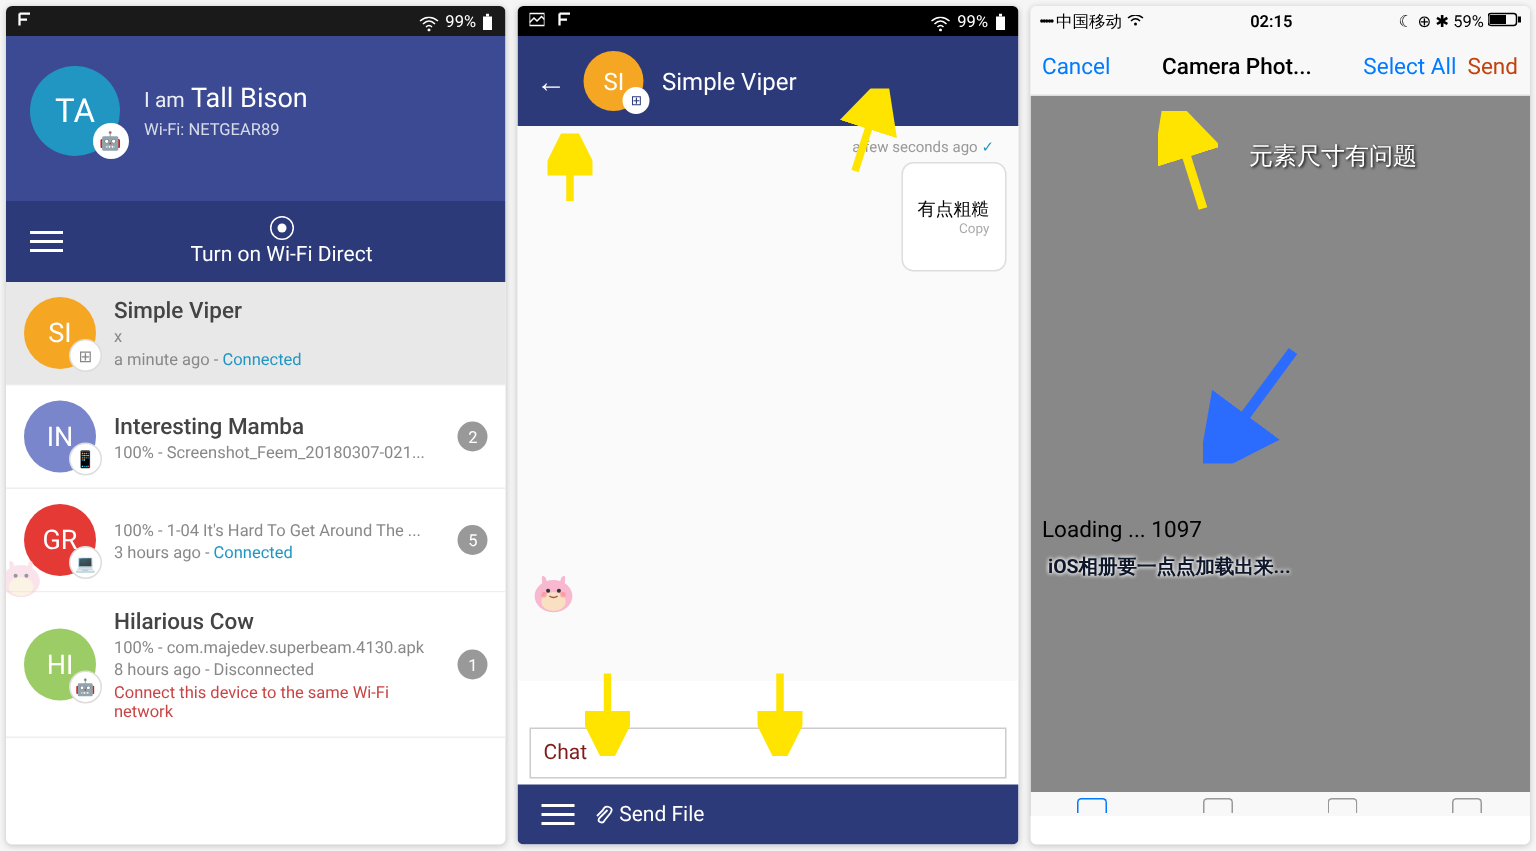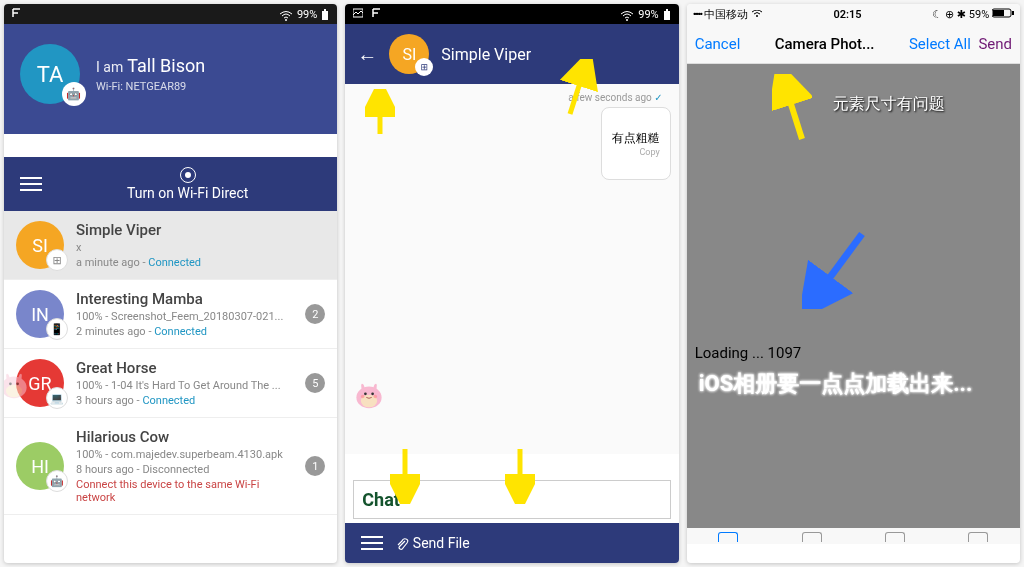--- a/index.html
+++ b/index.html
@@ -13,21 +13,21 @@
 .status-right { display: flex; align-items: flex-end; gap: 4px; }
 
 .header1 { background: #3b4a92; color: #fff; padding: 20px 16px 30px; display: flex; align-items: center; gap: 16px; }
 .avatar-big { width: 60px; height: 60px; border-radius: 50%; background: #2196c3; display: flex; align-items: center; justify-content: center; font-size: 22px; color: #fff; position: relative; }
 .avatar-badge { position: absolute; bottom: -2px; right: -6px; width: 24px; height: 24px; border-radius: 50%; background: #fff; display: flex; align-items: center; justify-content: center; font-size: 12px; color: #666; }
 .profile-info { flex: 1; }
 .profile-name { font-size: 18px; }
 .profile-name-prefix { font-size: 14px; opacity: 0.9; }
 .profile-wifi { font-size: 11px; opacity: 0.8; margin-top: 4px; }
 
-.blue-bar { background: #2d3a7a; color: #fff; display: flex; align-items: center; padding: 10px 16px; font-size: 14px; gap: 12px; margin-top: 23px; }
+.blue-bar { background: #2d3a7a; color: #fff; display: flex; align-items: center; padding: 10px 16px; font-size: 14px; gap: 12px; }
 .hamburger { display: flex; flex-direction: column; gap: 4px; cursor: pointer; }
 .hamburger span { width: 22px; height: 2px; background: #fff; }
 .wifi-direct { flex: 1; text-align: center; display: flex; flex-direction: column; align-items: center; gap: 2px; }
 .wifi-icon-small { width: 16px; height: 16px; border-radius: 50%; border: 1.5px solid #fff; display: inline-block; position: relative; }
 .wifi-icon-small::after { content: ""; position: absolute; width: 6px; height: 6px; border-radius: 50%; background: #fff; top: 4px; left: 4px; }
 
 .contact-list { }
 .contact-item { display: flex; align-items: center; padding: 10px 12px; border-bottom: 1px solid #eee; gap: 12px; background: #fff; }
 .contact-item.active { background: #e8e8e8; }
 .contact-avatar { width: 48px; height: 48px; border-radius: 50%; display: flex; align-items: center; justify-content: center; color: #fff; font-size: 18px; position: relative; flex-shrink: 0; }
@@ -48,40 +48,40 @@
 .back-arrow { font-size: 20px; }
 .chat-avatar { width: 40px; height: 40px; border-radius: 50%; background: #f5a623; display: flex; align-items: center; justify-content: center; font-size: 16px; position: relative; }
 .chat-avatar-badge { position: absolute; bottom: -2px; right: -4px; width: 18px; height: 18px; border-radius: 50%; background: #fff; display: flex; align-items: center; justify-content: center; font-size: 9px; color: #2d3a7a; }
 .chat-title { font-size: 16px; }
 .chat-body { height: 370px; background: #fafafa; position: relative; padding: 8px; }
 .chat-timestamp { text-align: right; font-size: 10px; color: #999; padding-right: 8px; }
 .chat-timestamp .check { color: #2196c3; }
 .chat-bubble { float: right; clear: both; background: #fff; border: 1px solid #ddd; border-radius: 8px; padding: 22px 10px; margin-top: 4px; font-size: 12px; text-align: right; }
 .chat-bubble-sub { font-size: 9px; color: #aaa; }
 .chat-input-area { position: absolute; bottom: 0; left: 0; right: 0; }
-.chat-input { background: #fff; border: 1px solid #ccc; margin: 4px 8px; padding: 8px; font-size: 18px; color: #14532d; font-weight: bold; }
+.chat-input { background: #fff; border: 1px solid #ccc; margin: 4px 8px; padding: 8px; font-size: 14px; color: #7f1d1d; }
 .chat-bottom-bar { background: #2d3a7a; color: #fff; display: flex; align-items: center; padding: 12px 16px; gap: 12px; }
 .send-file { flex: 1; font-size: 14px; }
 
 .p2-sticker { position: absolute; left: 6px; top: 370px; pointer-events: none; }
 
 
 .arrow { position: absolute; pointer-events: none; }
 
 
 .p3-status { height: 20px; background: #f8f8f8; display: flex; align-items: center; justify-content: space-between; padding: 0 6px; font-size: 11px; }
 .p3-nav { height: 40px; background: #f8f8f8; border-bottom: 1px solid #ddd; display: flex; align-items: center; justify-content: space-between; padding: 0 8px; font-size: 15px; gap: 16px; }
 .p3-nav-cancel { color: #007aff; }
 .p3-nav-title { color: #000; font-weight: 500; white-space: nowrap; overflow: hidden; text-overflow: ellipsis; max-width: 130px; }
 .p3-nav-select { color: #007aff; }
-.p3-nav-send { color: #701a75; }
+.p3-nav-send { color: #c2410c; }
 .p3-body { background: #888; height: 480px; position: relative; }
 .p3-annotation1 { position: absolute; top: 30px; left: 146px; color: #ffffff; font-weight: normal; font-size: 16px; text-shadow: 1px 1px 2px #000; }
 .p3-loading { position: absolute; top: 280px; left: 8px; color: #000; font-size: 15px; }
-.p3-annotation2 { position: absolute; top: 305px; left: 12px; color: #ffffff; font-weight: bold; font-size: 22px; text-shadow: 0 0 3px #fff, 0 0 3px #fff; }
+.p3-annotation2 { position: absolute; top: 305px; left: 12px; color: #0f172a; font-weight: bold; font-size: 13px; text-shadow: 0 0 3px #fff, 0 0 3px #fff; }
 .p3-tab-bar { position: absolute; bottom: 0; left: 0; right: 0; height: 16px; background: #f8f8f8; display: flex; justify-content: space-around; align-items: flex-end; padding-bottom: 2px; }
 .p3-tab-icon { width: 20px; height: 10px; border: 1.5px solid #007aff; border-bottom: none; border-radius: 3px 3px 0 0; }
 .p3-tab-icon.gray { border-color: #999; }
 
 
 .creature { width: 36px; height: 36px; }
 </style>
 </head>
 <body>
 
@@ -145,31 +145,29 @@
 
   </div>
       <div class="contact-item">
     <div class="contact-avatar" style="background:#7986cb">
       IN
       <div class="contact-avatar-badge">📱</div>
     </div>
     <div class="contact-body">
       <div class="contact-name">Interesting Mamba</div>
       <div class="contact-line1">100% - Screenshot_Feem_20180307-021...</div>
-      <div class="contact-line2"><span>2 minutes ago</span> - <span class="connected">Connected</span></div>
     </div>
     <div class="badge-count">2</div>
   </div>
       <div class="contact-item">
     <div class="contact-avatar" style="background:#e53935">
       GR
       <div class="contact-avatar-badge">💻</div>
     </div>
     <div class="contact-body">
-      <div class="contact-name">Great Horse</div>
       <div class="contact-line1">100% - 1-04 It's Hard To Get Around The ...</div>
       <div class="contact-line2"><span>3 hours ago</span> - <span class="connected">Connected</span></div>
     </div>
     <div class="badge-count">5</div>
   </div>
       <div class="contact-item">
     <div class="contact-avatar" style="background:#9ccc65">
       HI
       <div class="contact-avatar-badge">🤖</div>
     </div>

